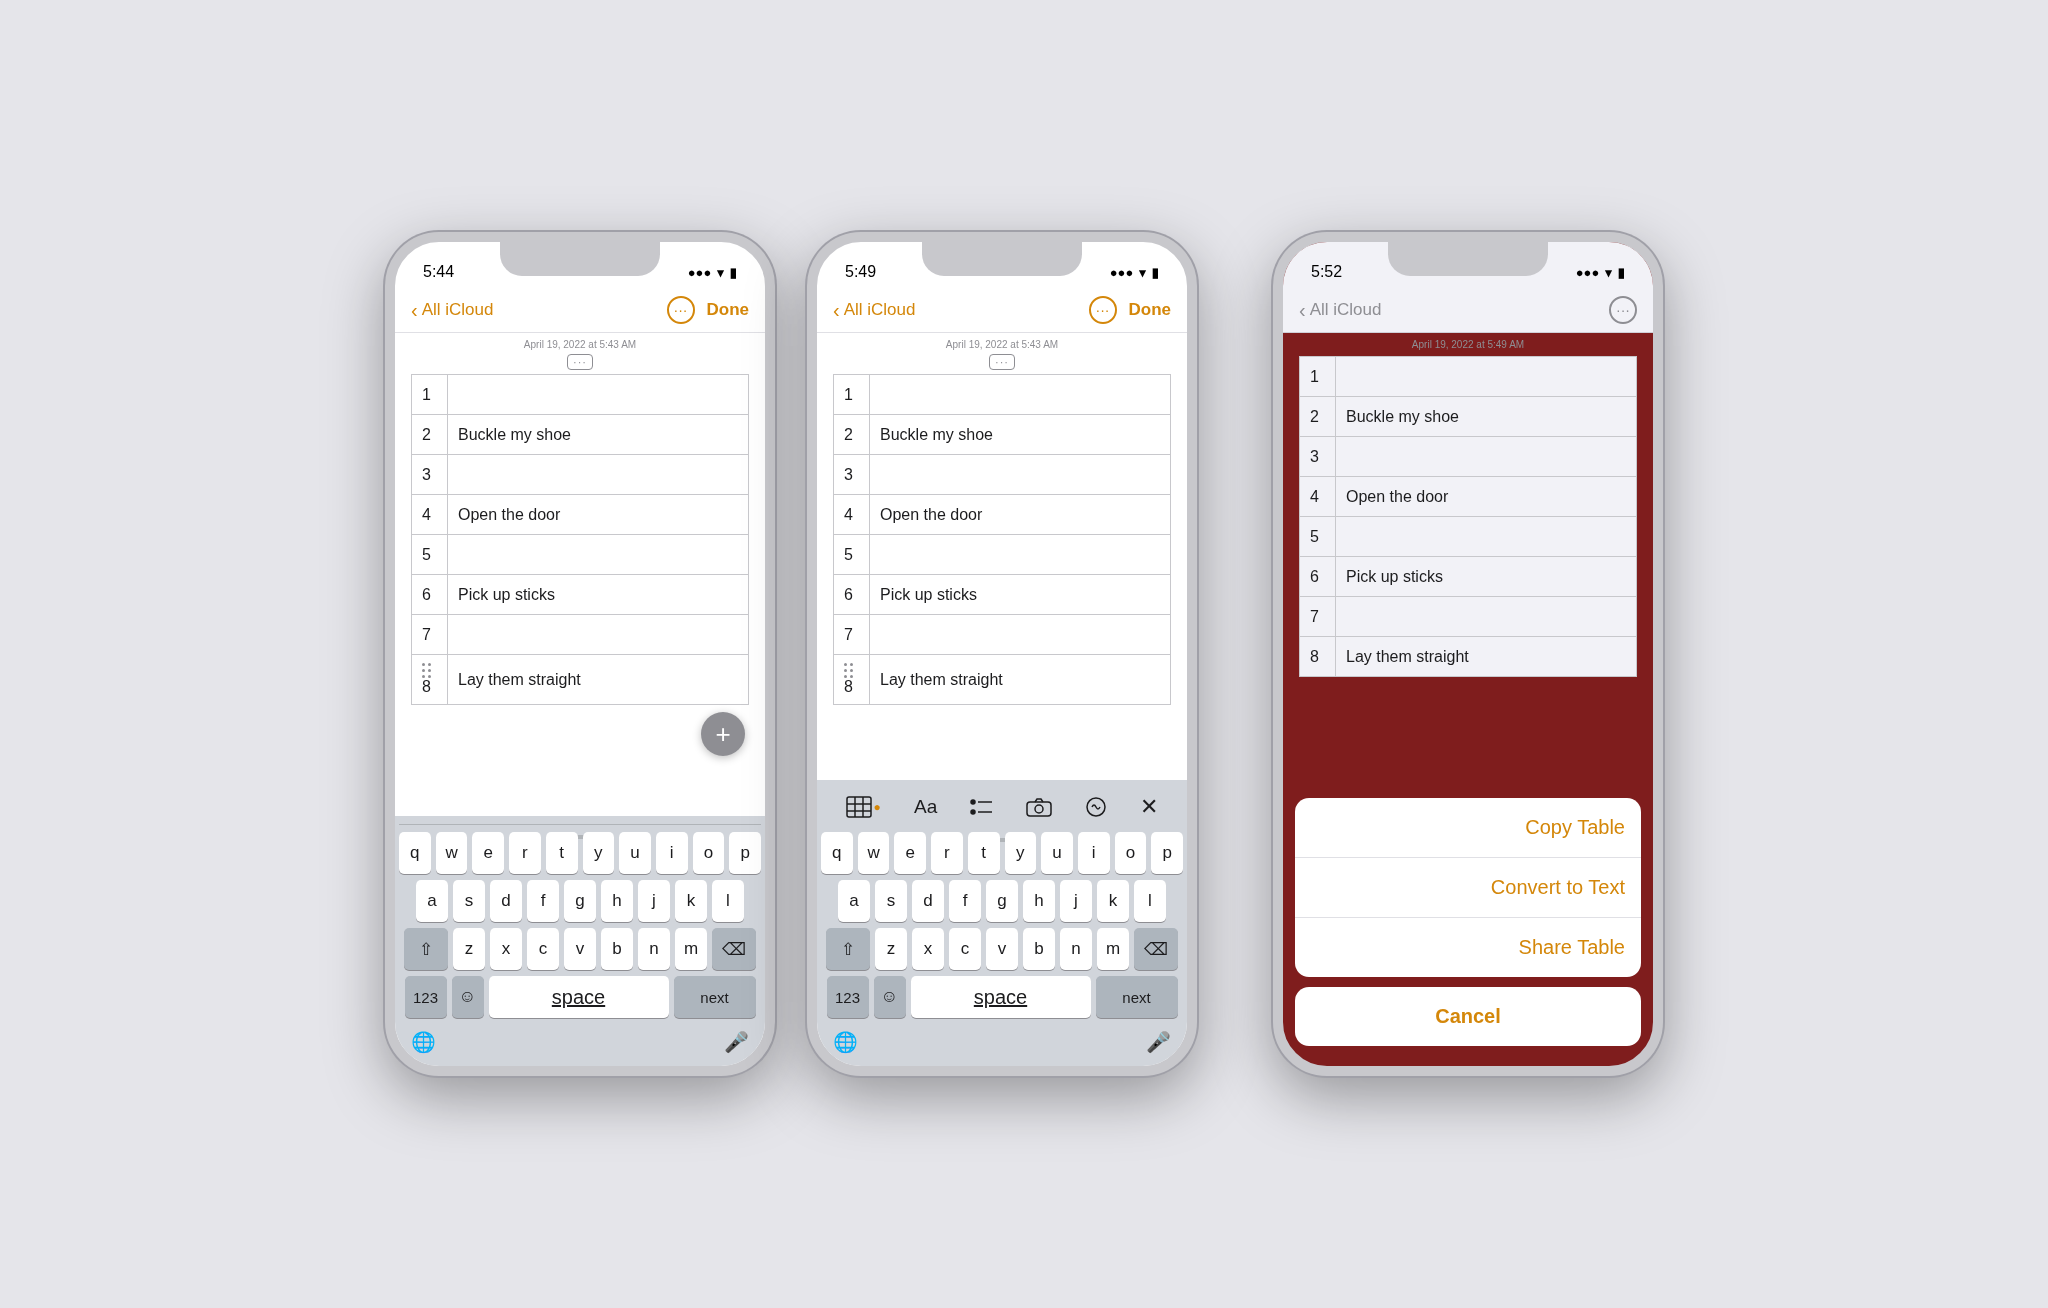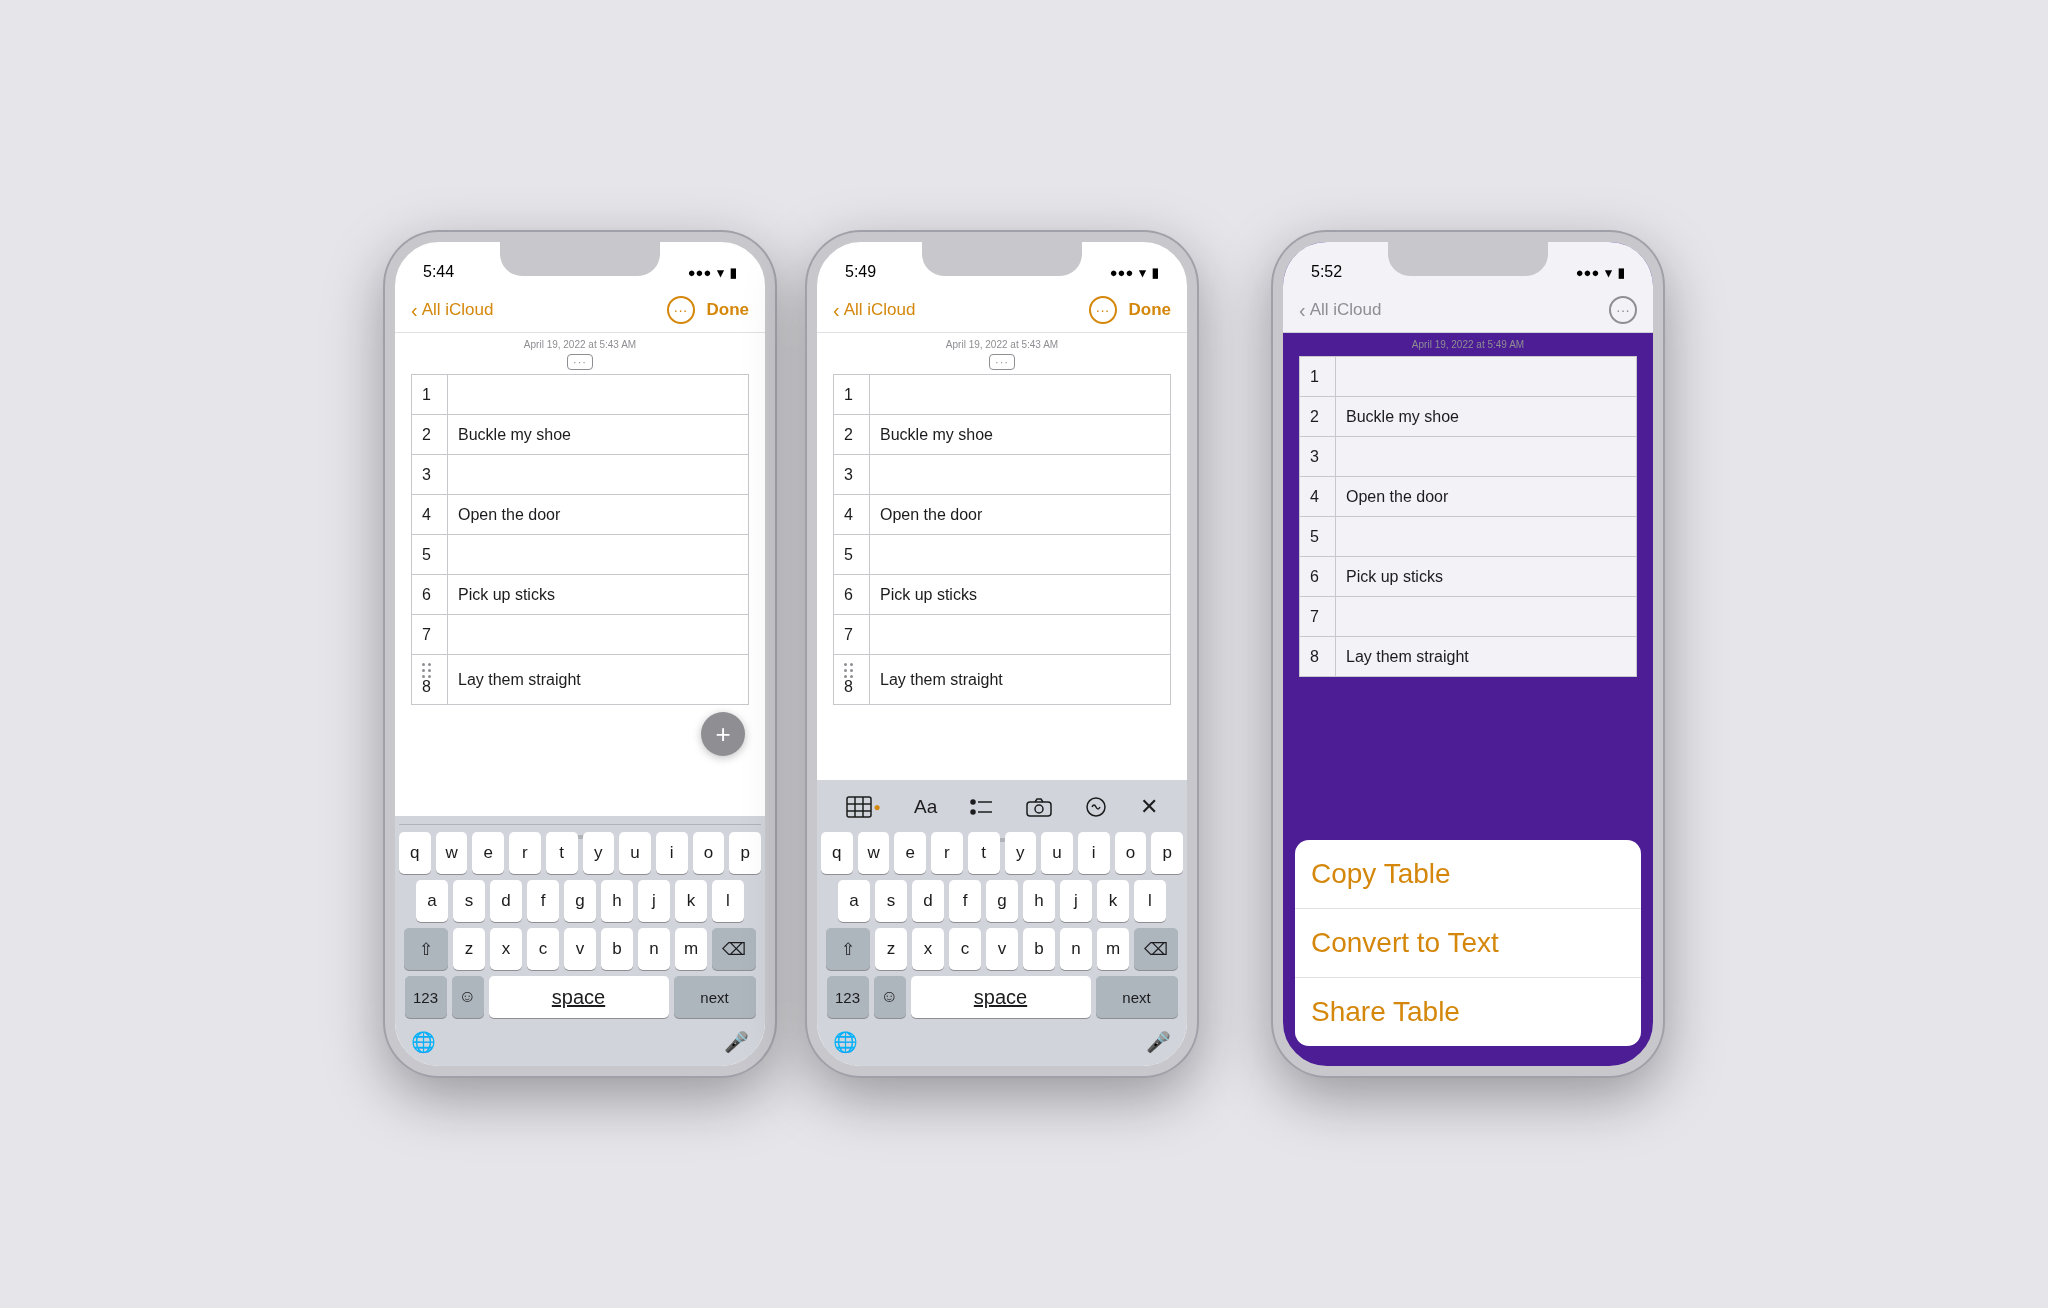--- a/index.html
+++ b/index.html
@@ -246,22 +246,22 @@
       margin: 0 12px 20px;
     }
     .menu-group {
       background: #fff;
       border-radius: 14px;
       overflow: hidden;
       margin-bottom: 10px;
     }
     .menu-item {
       padding: 18px 16px;
-      text-align: left;
-      font-size: 28px;
+      text-align: right;
+      font-size: 20px;
       border-bottom: 1px solid #e0e0e5;
     }
     .menu-item:last-child { border-bottom: none; }
     .menu-item.orange { color: #d4870a; }
     .menu-item.red { color: #ff3b30; }
     .menu-cancel {
       background: #fff;
       border-radius: 14px;
       padding: 18px 16px;
       text-align: center;
@@ -558,21 +558,21 @@
       <div class="kb-key space-key">space</div>
       <div class="kb-key next-key">next</div>
     </div>
     <div class="globe-mic-row">
       <span style="font-size:20px;">🌐</span>
       <span style="font-size:20px;">🎤</span>
     </div>
   </div>
 </div>
 
-<div class="iphone iphone-3" style="background:#4c1d95;margin-left:44px;">
+<div class="iphone iphone-3" style="background:#7f1d1d;margin-left:44px;">
   <div class="notch"></div>
   <div class="status-bar" style="background:#f2f2f7;">
     <span class="status-left">5:52</span>
     <div class="status-right">
       <span>●●●</span>
       <span>▾</span>
       <span>▮</span>
     </div>
   </div>
   <div class="nav-bar" style="background:#f2f2f7; border-bottom: 1px solid #d0d0d8;">
@@ -622,15 +622,16 @@
   </tbody>
     </table>
 
   <div class="context-menu">
     <div class="context-menu-inner">
       <div class="menu-group">
         <div class="menu-item orange">Copy Table</div>
         <div class="menu-item orange">Convert to Text</div>
         <div class="menu-item orange">Share Table</div>
       </div>
+      <div class="menu-cancel">Cancel</div>
     </div>
   </div>
 </div>
 
 </body></html>

